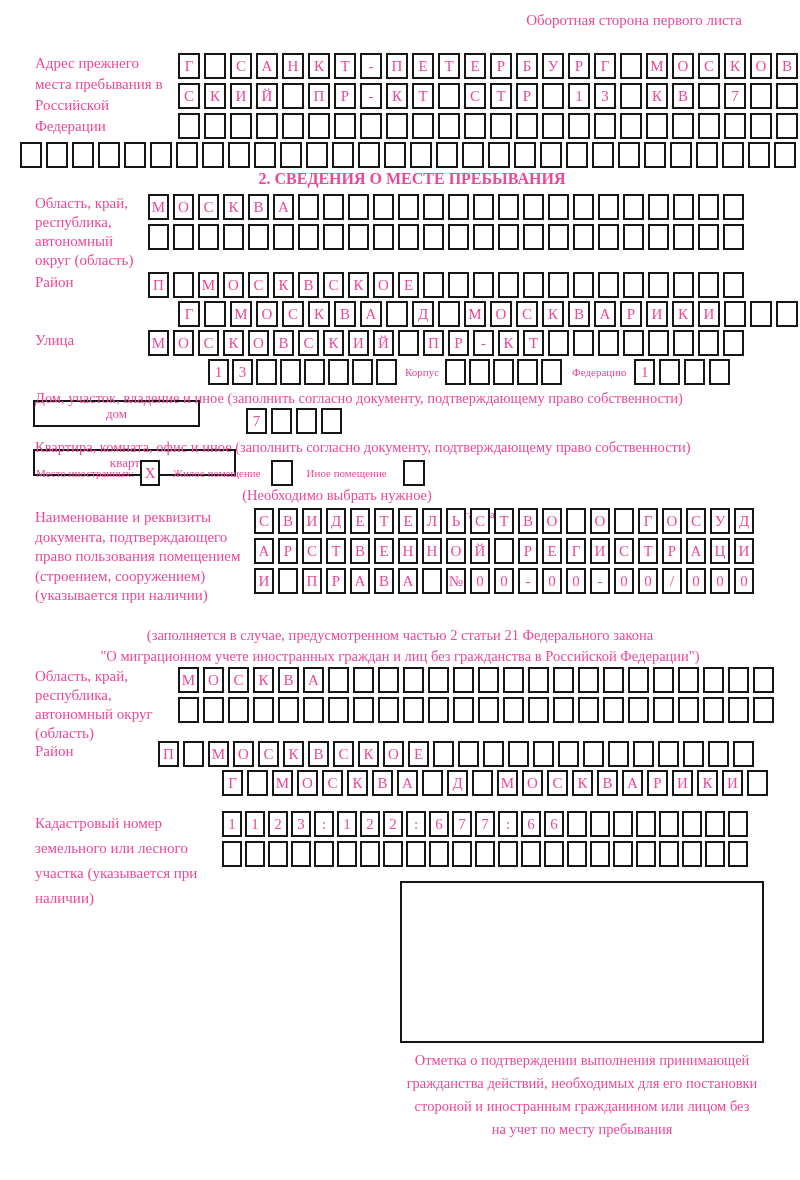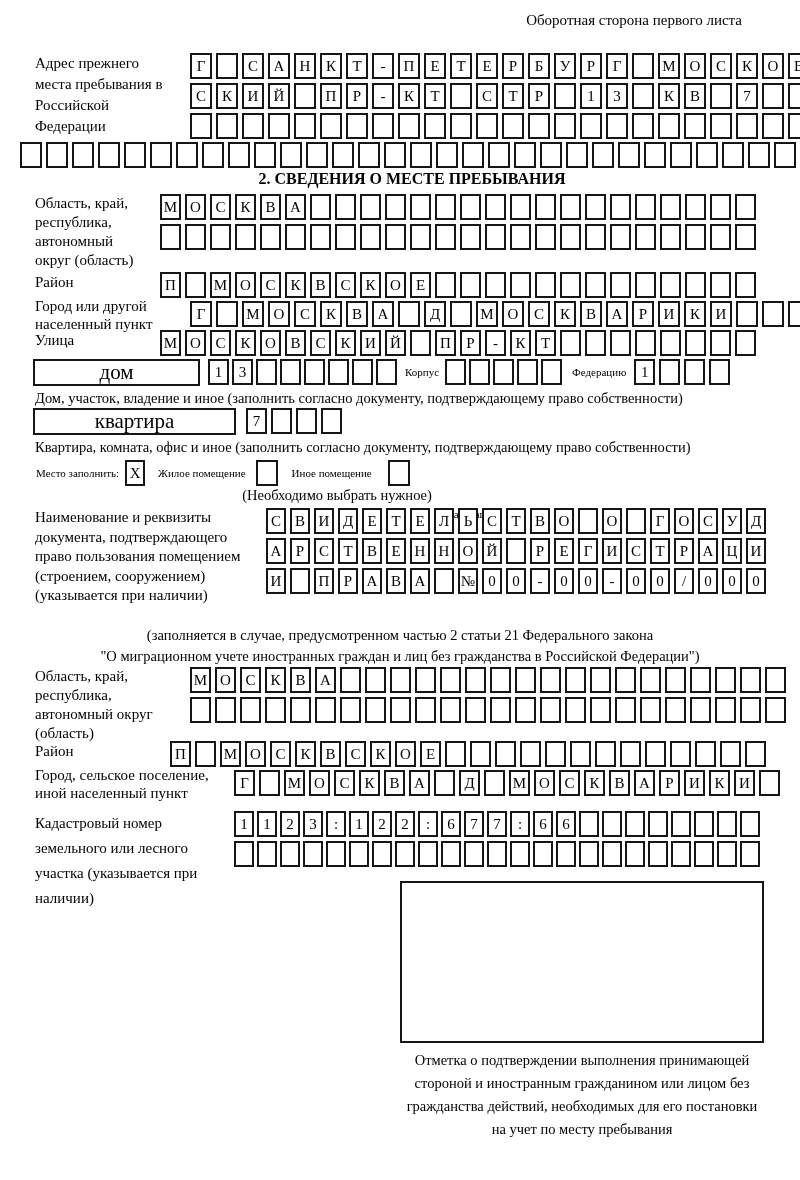--- a/index.html
+++ b/index.html
@@ -1,22 +1,22 @@
 <!DOCTYPE html>
 <html><head>
 <meta charset="utf-8">
 <style>
   html,body{margin:0;padding:0;background:#fff;}
   .page{
     position:relative;width:800px;height:1180px;overflow:hidden;
-    font-family:"Liberation Serif","DejaVu Serif",serif;color:#000000;
+    font-family:"Liberation Serif","DejaVu Serif",serif;color:#ec4899;
     padding-top:12px;box-sizing:border-box;background:#fff;
   }
   .hnote{font-size:15px;text-align:right;padding-right:58px;height:17px;}
-  .fblock{position:relative;padding-left:12px;}
+  .fblock{position:relative;}
   .flabel{position:absolute;left:35px;top:0;font-size:15px;line-height:21px;}
   .frows{display:flex;flex-direction:column;row-gap:4px;}
   .grid{display:flex;column-gap:4px;}
   .cell{
     flex:none;display:inline-block;box-sizing:border-box;
     width:21px;height:26px;border:2px solid #161616;background:#fff;
     font-size:15px;line-height:22px;text-align:center;
     font-family:"Liberation Serif","DejaVu Serif",serif;
   }
   .gA .cell{width:22px;}
@@ -26,21 +26,21 @@
   .gS{column-gap:3px;}
   .gS .cell{width:21px;}
   .cnote{font-size:14.5px;text-align:center;height:17px;}
   .lnote{font-size:14.5px;margin-left:35px;height:17px;}
   .h2{font-size:16px;font-weight:bold;text-align:center;height:19px;}
   .h3{font-size:15.5px;font-weight:bold;text-align:center;height:19px;}
   .single{height:29px;}
   .inline-lbl{font-size:11px;line-height:26px;white-space:nowrap;}
   .wbox{
     box-sizing:border-box;height:27px;border:2px solid #161616;
-    font-size:21px;line-height:23px;text-align:center;flex:none;
+    font-size:13px;line-height:23px;text-align:center;flex:none;margin-top:41px;
   }
   .hrow{display:flex;align-items:flex-start;}
   .cb{width:22px;}
   .cbx{width:20px;}
   .markbox{
     box-sizing:border-box;margin-left:400px;width:364px;height:162px;
     border:2px solid #161616;background:#fff;
   }
   .caption{margin-left:392px;width:380px;text-align:center;font-size:14.5px;line-height:23px;}
   .notes2 div{font-size:14.5px;text-align:center;line-height:21px;}
@@ -254,21 +254,20 @@
           <span class="cell"></span>
           <span class="cell"></span>
           <span class="cell"></span>
           <span class="cell"></span>
           <span class="cell"></span>
         </div>
     </div>
   </div>
 
   <div class="fblock single">
-    <div class="flabel" style="width:140px;line-height:18px;top:-4px;">Город или другой населенный пункт</div>
     <div class="frows" style="margin-left:178px;">
       <div class="grid gA">
           <span class="cell">Г</span>
           <span class="cell"></span>
           <span class="cell">М</span>
           <span class="cell">О</span>
           <span class="cell">С</span>
           <span class="cell">К</span>
           <span class="cell">В</span>
           <span class="cell">А</span>
@@ -359,21 +358,21 @@
     <div class="grid" style="margin-left:10px;">
         <span class="cell">7</span>
         <span class="cell"></span>
         <span class="cell"></span>
         <span class="cell"></span>
       </div>
   </div>
   <div class="lnote" style="margin-top:2px;">Квартира, комната, офис и иное (заполнить согласно документу, подтверждающему право собственности)</div>
 
   <div class="hrow" style="margin-left:36px;margin-top:4px;height:27px;">
-    <div class="inline-lbl">Место заполнить:</div>
+    <div class="inline-lbl">Место иностранных:</div>
     <span class="cell cbx" style="margin-left:6px;">X</span>
     <div class="inline-lbl" style="margin-left:13px;">Жилое помещение</div>
     <span class="cell cb" style="margin-left:10px;"></span>
     <div class="inline-lbl" style="margin-left:14px;">Иное помещение</div>
     <span class="cell cb" style="margin-left:16px;"></span>
     <div class="inline-lbl" style="margin-left:26px;margin-top:41px;">Организация</div>
   </div>
   <div class="cnote" style="width:600px;margin-left:37px;">(Необходимо выбрать нужное)</div>
 
   <div class="fblock" style="margin-top:4px;height:117px;">
@@ -540,21 +539,20 @@
           <span class="cell"></span>
           <span class="cell"></span>
           <span class="cell"></span>
           <span class="cell"></span>
           <span class="cell"></span>
         </div>
     </div>
   </div>
 
   <div class="fblock single">
-    <div class="flabel" style="width:187px;line-height:18px;top:-4px;">Город, сельское поселение, иной населенный пункт</div>
     <div class="frows" style="margin-left:222px;">
       <div class="grid">
           <span class="cell">Г</span>
           <span class="cell"></span>
           <span class="cell">М</span>
           <span class="cell">О</span>
           <span class="cell">С</span>
           <span class="cell">К</span>
           <span class="cell">В</span>
           <span class="cell">А</span>
@@ -628,18 +626,18 @@
           <span class="cell"></span>
           <span class="cell"></span>
           <span class="cell"></span>
         </div>
     </div>
   </div>
 
   <div class="markbox" style="margin-top:2px;"></div>
   <div class="caption" style="margin-top:6px;">
     <div>Отметка о подтверждении выполнения принимающей</div>
+    <div>гражданства действий, необходимых для его постановки</div>
     <div>стороной и иностранным гражданином или лицом без</div>
-    <div>гражданства действий, необходимых для его постановки</div>
     <div>на учет по месту пребывания</div>
   </div>
 
 </div>
 
 </body></html>

